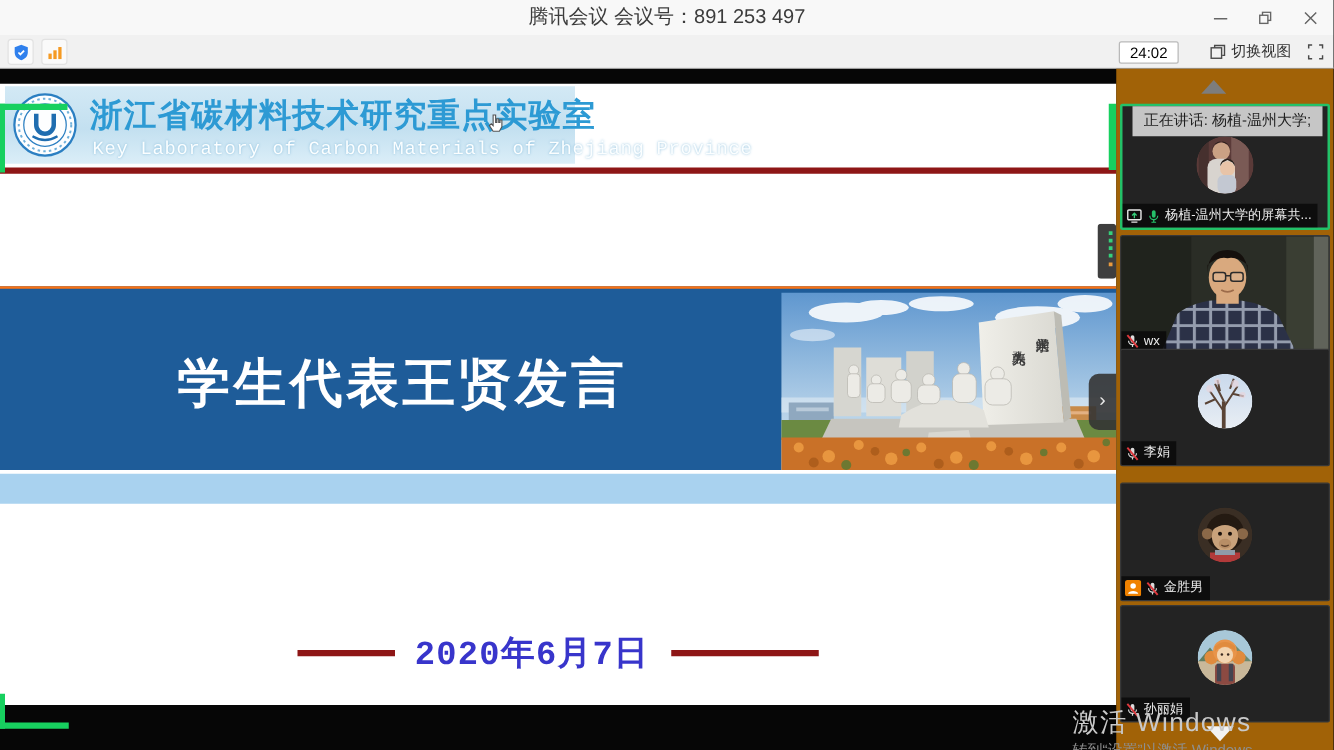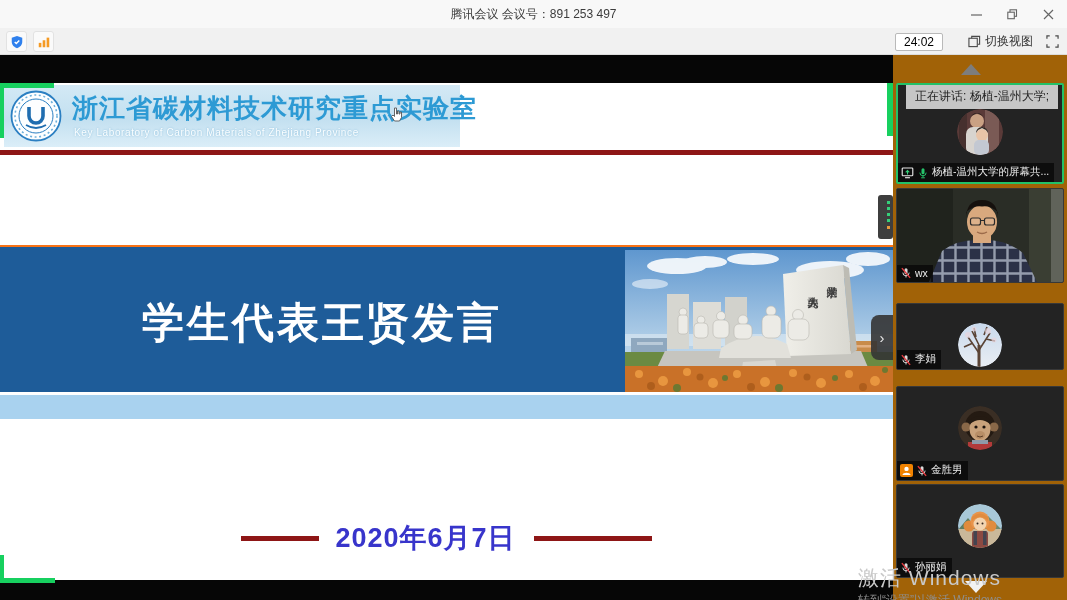--- a/index.html
+++ b/index.html
@@ -2,41 +2,41 @@
 <html><head>
 <meta charset="utf-8">
 <style>
   * { margin:0; padding:0; box-sizing:border-box; }
   html,body { width:1067px; height:600px; overflow:hidden; }
   body { font-family:"Liberation Sans","DejaVu Sans",sans-serif; background:#000; position:relative; }
   .app { position:absolute; inset:0; width:1067px; height:600px; background:#000; overflow:hidden; }
 
   
   .titlebar { position:absolute; top:0; left:0; width:1067px; height:28px; background:#f8f8f8; }
-  .titlebar .title { position:absolute; left:0; right:0; top:0; height:28px; line-height:28px; text-align:center; font-size:12px; color:#3c3c3c; }
+  .titlebar .title { position:absolute; left:0; right:0; top:0; height:28px; line-height:28px; text-align:center; font-size:16px; color:#3c3c3c; }
   .win-controls { position:absolute; right:6px; top:0; height:28px; display:flex; align-items:center; gap:10px; }
   .win-btn { width:26px; height:22px; display:flex; align-items:center; justify-content:center; color:#666; font-size:12px; cursor:default; }
 
   
   .toolbar { position:absolute; top:28px; left:0; width:1067px; height:27px; background:#f1f1f1; border-bottom:1px solid #dcdcdc; }
   .tb-left { position:absolute; left:6px; top:3px; display:flex; gap:6px; }
   .tb-chip { width:21px; height:21px; background:#fafafa; border:1px solid #e2e2e2; border-radius:3px; display:flex; align-items:center; justify-content:center; }
   .tb-right { position:absolute; right:8px; top:3px; height:21px; display:flex; align-items:center; gap:13px; }
   .timer-box { border:1px solid #b9b9b9; background:#fff; border-radius:2px; padding:1px 8px; font-size:12px; color:#000000; }
   .switch-view { display:flex; align-items:center; gap:4px; font-size:12px; color:#333;padding-left:12px; }
 
   
   .main { position:absolute; top:55px; left:0; width:1067px; height:545px; background:#060606; }
 
   
-  .slide { position:absolute; left:0; top:28px; width:893px; height:497px; background:#ffffff; overflow:hidden; }
+  .slide { position:absolute; left:0; top:12px; width:893px; height:497px; background:#ffffff; overflow:hidden;font-family:Liberation Mono, monospace; }
 
   .lab-header { position:absolute; left:4px; top:2px; width:456px; height:62px; background:linear-gradient(180deg,#d3e9f5 0%,#c3e0f0 55%,#dbeef8 100%); }
   .lab-title { position:absolute; left:68px; top:6px; font-size:26px; font-weight:700; color:#2d9ad4; letter-spacing:1px; white-space:nowrap; }
-  .lab-subtitle { position:absolute; left:70px; top:42px; font-size:10px; color:#fbfeff; letter-spacing:0.6px; white-space:nowrap; text-shadow:0 0 2px rgba(120,180,215,.9); }
+  .lab-subtitle { position:absolute; left:70px; top:42px; font-size:15px; color:#fbfeff; letter-spacing:0.6px; white-space:nowrap; text-shadow:0 0 2px rgba(120,180,215,.9); }
   .logo { position:absolute; left:6px; top:5px; }
   .cursor { position:absolute; left:386px; top:22px; }
 
   .redline { background:#8e1616; height:5px; }
   .redline-top { position:absolute; left:0; top:67px; width:893px; }
 
   .banner { position:absolute; left:0; top:162px; width:893px; height:147px; background:#1e5c99; border-top:2px solid #f97316; }
   .banner-title { position:absolute; left:142px; top:48px; font-size:42px; font-weight:700; color:#ffffff; letter-spacing:3px; white-space:nowrap; }
   .photo { position:absolute; right:0; top:3px; width:268px; height:142px; }
 
@@ -61,21 +61,21 @@
   
   .sidebar { position:absolute; left:893px; top:0; width:174px; height:545px; background:#a16207; }
   .scroll-up { position:absolute; left:68px; top:9px; width:0; height:0; border-left:10px solid transparent; border-right:10px solid transparent; border-bottom:11px solid #7d7d7d; }
   .scroll-down { position:absolute; left:72px; top:526px; width:0; height:0; border-left:11px solid transparent; border-right:11px solid transparent; border-top:12px solid #f2f2f2; }
   .speaking-tooltip { position:absolute; left:13px; top:30px; background:#c6c6c6; color:#1f1f1f; font-size:12px; padding:3px 9px 4px; white-space:nowrap; z-index:6; }
 
   .tile { position:absolute; left:3px; width:168px; background:#232323; border:1px solid #383838; border-radius:2px; overflow:hidden; }
   .tile.active { border:2px solid #23c168; }
   .t1 { top:28px; height:101px; }
   .t2 { top:133px; height:95px; }
-  .t3 { top:248px; height:67px; }
+  .t3 { top:224px; height:94px; }
   .t4 { top:331px; height:95px; }
   .t5 { top:429px; height:94px; }
   .avatar { position:absolute; left:50%; transform:translateX(-50%); border-radius:50%; overflow:hidden; }
   .t1 .avatar { top:24px; }
   .t3 .avatar, .t4 .avatar, .t5 .avatar { top:19px; }
   .video-fill { position:absolute; inset:0; }
   .tile-label { position:absolute; left:0; bottom:0; display:inline-flex; align-items:flex-end; gap:3px; background:rgba(8,8,8,.78); padding:2px 5px 3px 3px; max-width:100%; }
   .tile-label .pname { font-size:10.5px; color:#ececec; white-space:nowrap; overflow:hidden; max-width:128px; }
 
   

